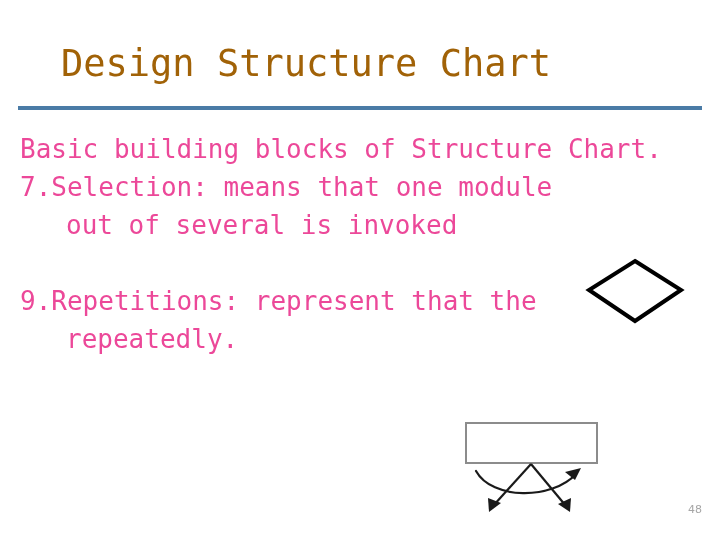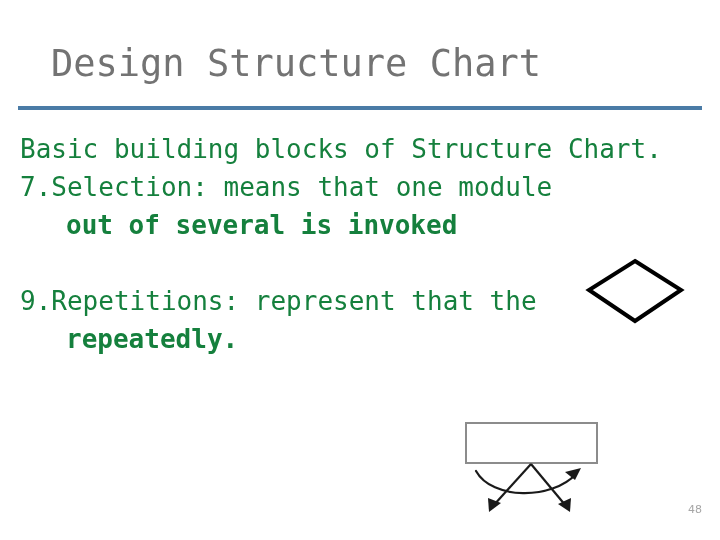--- a/index.html
+++ b/index.html
@@ -18,29 +18,29 @@
   .slide {
     position: relative;
     width: 720px;
     height: 540px;
     background: #ffffff;
   }
 
   
   .slide-title {
     position: absolute;
-    left: 6px;
+    left: 16px;
     top: 42px;
     width: 580px;
     text-align: center;
     font-family: "DejaVu Sans Mono", "Liberation Mono", monospace;
     font-size: 37px;
     line-height: 44px;
     letter-spacing: 0px;
-    color: #737373;
+    color: #a16207;
     white-space: nowrap;
   }
 
   
   .title-rule {
     position: absolute;
     left: 18px;
     top: 106px;
     width: 684px;
     height: 4px;
@@ -49,41 +49,40 @@
 
   
   .body-block {
     position: absolute;
     left: 20px;
     top: 130px;
     width: 680px;
     font-family: "DejaVu Sans Mono", "Liberation Mono", monospace;
     font-size: 26px;
     line-height: 38px;
-    color: #15803d;
+    color: #ec4899;
   }
   .para {
     margin: 0;
     padding: 0;
   }
   .para-intro {
     margin-bottom: 0px;
   }
   .list-item {
     position: relative;
     margin: 0;
     padding: 0;
   }
   .list-item .line {
     display: block;
     white-space: pre;
   }
   .line-indent {
     padding-left: 46px;
-    font-weight: bold;
   }
   .gap-block {
     height: 38px;
   }
 
   
   .shape-diamond {
     position: absolute;
     left: 586px;
     top: 258px;

